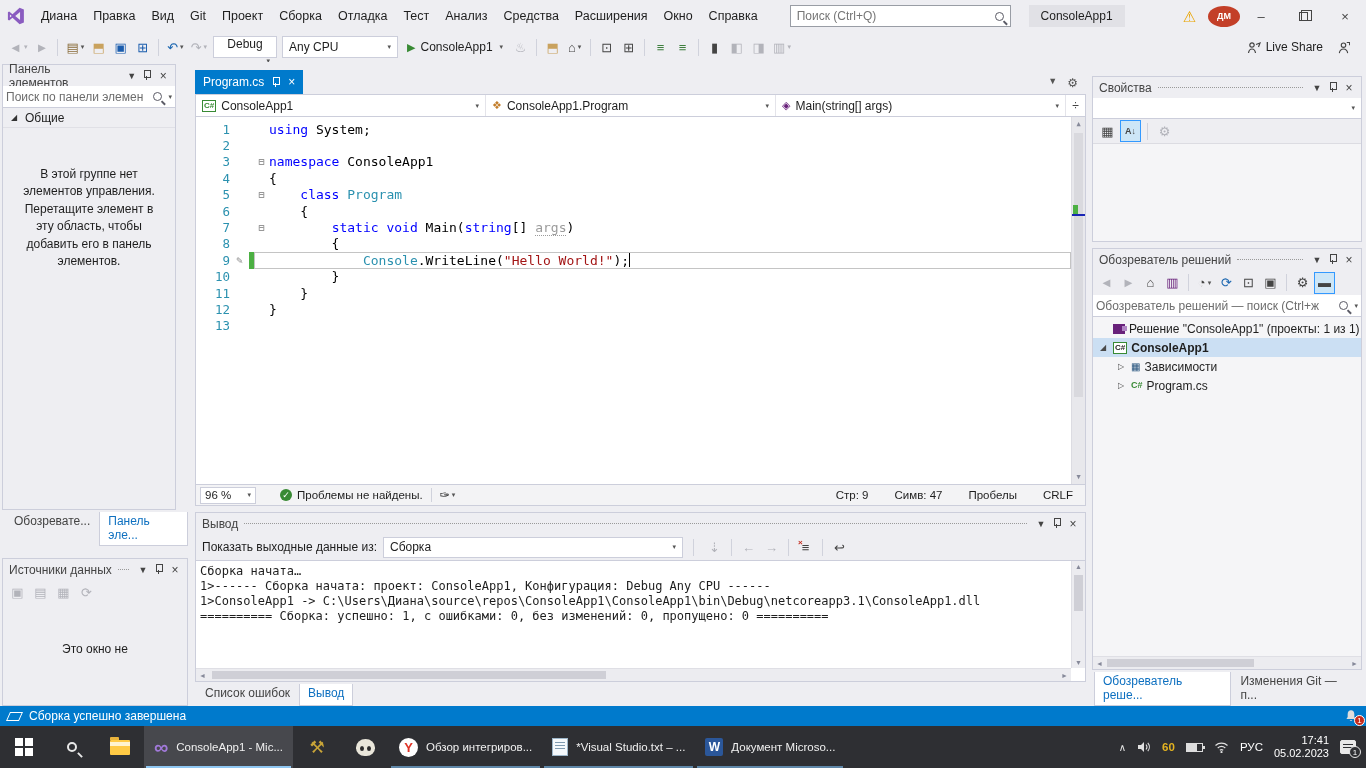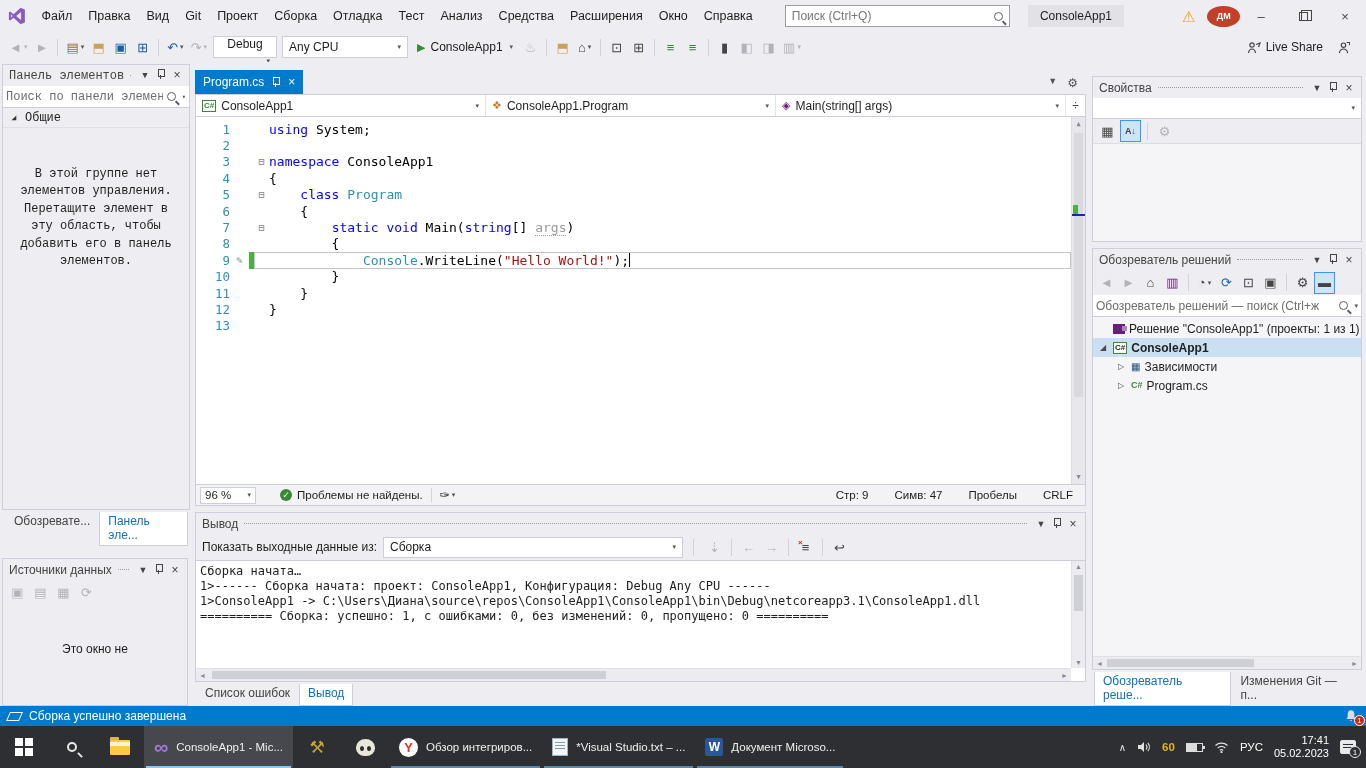--- a/index.html
+++ b/index.html
@@ -52,21 +52,21 @@
   .ptexture{flex:1;border-top:1px dotted #9a9a9a;height:1px;margin:0 6px;}
   .pt-btn{width:16px;text-align:center;color:#444;font-size:9px;}
   .pt-close{font-size:12px;width:16px;text-align:center;color:#444;}
   .pin-ic{width:10px;height:12px;position:relative;display:inline-block;}
   .pin-ic::before{content:"";position:absolute;left:2px;top:1px;width:5px;height:6px;border:1px solid #444;}
   .pin-ic::after{content:"";position:absolute;left:4px;top:7px;width:1px;height:4px;background:#444;}
   .search-row{height:22px;background:#fff;border-bottom:1px solid #cccedb;display:flex;align-items:center;padding:0 3px;color:#6d6d6d;flex:0 0 22px;gap:4px;justify-content:center;}
   .search-row .ph{flex:1;font-size:12px;white-space:nowrap;overflow:hidden;}
 
   
-  .toolbox{flex:1;margin-right:0;font-family:Liberation Mono, monospace;}
+  .toolbox{flex:1;margin-right:14px;}
   .group-hdr{height:20px;display:flex;align-items:center;gap:5px;padding:0 5px;font-size:12px;color:#1e1e1e;border-bottom:1px solid #e0e0e6;}
   .group-hdr .exp{font-size:8px;color:#333;}
   .toolbox-empty{padding:38px 12px;text-align:center;line-height:1.45;color:#1e1e1e;}
 
   .tool-tabs{display:flex;gap:1px;padding:2px 0 2px 4px;flex:0 0 22px;margin-right:2px;}
   .tool-tab{padding:2px 8px 3px;font-size:12px;color:#444;}
   .tool-tab.active{background:#fff;color:#0e70c0;border:1px solid #cccedb;border-top:none;}
 
   .datasources{height:148px;flex:0 0 148px;margin-right:2px;margin-top:10px;}
   .ds-toolbar{height:24px;display:flex;align-items:center;padding:0 4px;gap:2px;flex:0 0 24px;}
@@ -211,21 +211,21 @@
 
 <div class="screen">
 
   <div class="titlebar">
     <span class="vs-logo">
       <svg width="18" height="18" viewBox="0 0 16 16">
           <path fill="#8a5cc0" fill-rule="evenodd" d="M11.2.6 15 2.2v11.6l-3.8 1.6L4.9 9.6l-3 2.4L.8 11.4V4.6L1.9 4l3 2.4L11.2.6zM11.6 4.5 7.3 8l4.3 3.5v-7zM2.6 6.6v2.8L4.2 8 2.6 6.6z"></path>
         </svg>
     </span>
     <nav class="menus">
-        <span class="menu-item">Файл</span>
+        <span class="menu-item">Диана</span>
         <span class="menu-item">Правка</span>
         <span class="menu-item">Вид</span>
         <span class="menu-item">Git</span>
         <span class="menu-item">Проект</span>
         <span class="menu-item">Сборка</span>
         <span class="menu-item">Отладка</span>
         <span class="menu-item">Тест</span>
         <span class="menu-item">Анализ</span>
         <span class="menu-item">Средства</span>
         <span class="menu-item">Расширения</span>
@@ -278,21 +278,21 @@
         </span>
         <span class="tbtn">
           <span class="glyph dim">↷</span>
           <span class="caret dim">▾</span>
         </span>
       </span>
     <div class="combo" style="width:64px;flex-direction:column;">
       <span class="cval">Debug</span>
         <span class="caret">▾</span>
     </div>
-    <div class="combo" style="width:126px;">
+    <div class="combo" style="width:116px;">
       <span class="cval">Any CPU</span>
         <span class="caret">▾</span>
     </div>
     <div class="run-btn">
       <span class="run-glyph">▶</span>
       <span>ConsoleApp1</span>
       <span class="caret">▾</span>
     </div>
     <span style="display:inline-flex;align-items:center;gap:1px;">
         <span class="tbtn">

